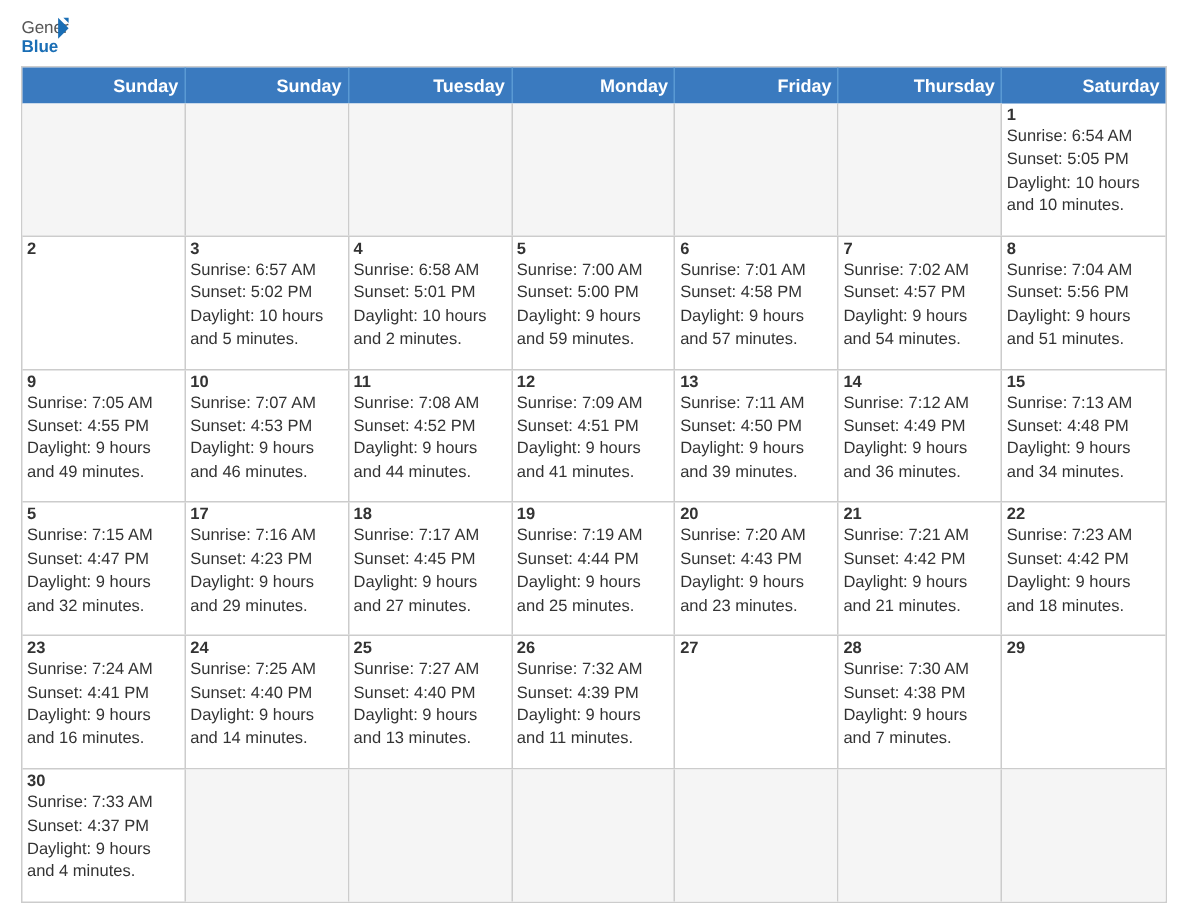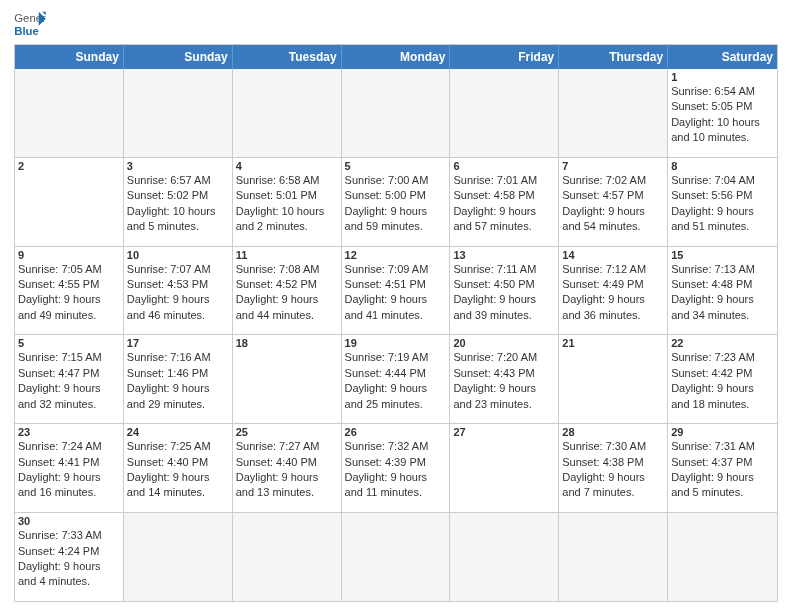--- a/index.html
+++ b/index.html
@@ -231,40 +231,46 @@
         <div class="cal-row">
           <div class="cal-cell">
             <span class="day-num">5</span>
             <div class="day-info">Sunrise: 7:15 AM
 Sunset: 4:47 PM
 Daylight: 9 hours and 32 minutes.</div>
           </div>
           <div class="cal-cell">
             <span class="day-num">17</span>
             <div class="day-info">Sunrise: 7:16 AM
-Sunset: 1:46 PM
+Sunset: 4:23 PM
 Daylight: 9 hours and 29 minutes.</div>
           </div>
           <div class="cal-cell">
             <span class="day-num">18</span>
+            <div class="day-info">Sunrise: 7:17 AM
+Sunset: 4:45 PM
+Daylight: 9 hours and 27 minutes.</div>
           </div>
           <div class="cal-cell">
             <span class="day-num">19</span>
             <div class="day-info">Sunrise: 7:19 AM
 Sunset: 4:44 PM
 Daylight: 9 hours and 25 minutes.</div>
           </div>
           <div class="cal-cell">
             <span class="day-num">20</span>
             <div class="day-info">Sunrise: 7:20 AM
 Sunset: 4:43 PM
 Daylight: 9 hours and 23 minutes.</div>
           </div>
           <div class="cal-cell">
             <span class="day-num">21</span>
+            <div class="day-info">Sunrise: 7:21 AM
+Sunset: 4:42 PM
+Daylight: 9 hours and 21 minutes.</div>
           </div>
           <div class="cal-cell">
             <span class="day-num">22</span>
             <div class="day-info">Sunrise: 7:23 AM
 Sunset: 4:42 PM
 Daylight: 9 hours and 18 minutes.</div>
           </div>
         </div>
         <div class="cal-row">
           <div class="cal-cell">
@@ -295,30 +301,27 @@
             <span class="day-num">27</span>
           </div>
           <div class="cal-cell">
             <span class="day-num">28</span>
             <div class="day-info">Sunrise: 7:30 AM
 Sunset: 4:38 PM
 Daylight: 9 hours and 7 minutes.</div>
           </div>
           <div class="cal-cell">
             <span class="day-num">29</span>
-            <div class="day-info">Sunrise: 7:31 AM
-Sunset: 4:37 PM
-Daylight: 9 hours and 5 minutes.</div>
           </div>
         </div>
         <div class="cal-row">
           <div class="cal-cell">
             <span class="day-num">30</span>
             <div class="day-info">Sunrise: 7:33 AM
-Sunset: 4:24 PM
+Sunset: 4:37 PM
 Daylight: 9 hours and 4 minutes.</div>
           </div>
           <div class="cal-cell empty"></div>
           <div class="cal-cell empty"></div>
           <div class="cal-cell empty"></div>
           <div class="cal-cell empty"></div>
           <div class="cal-cell empty"></div>
           <div class="cal-cell empty"></div>
         </div>
       </div>

